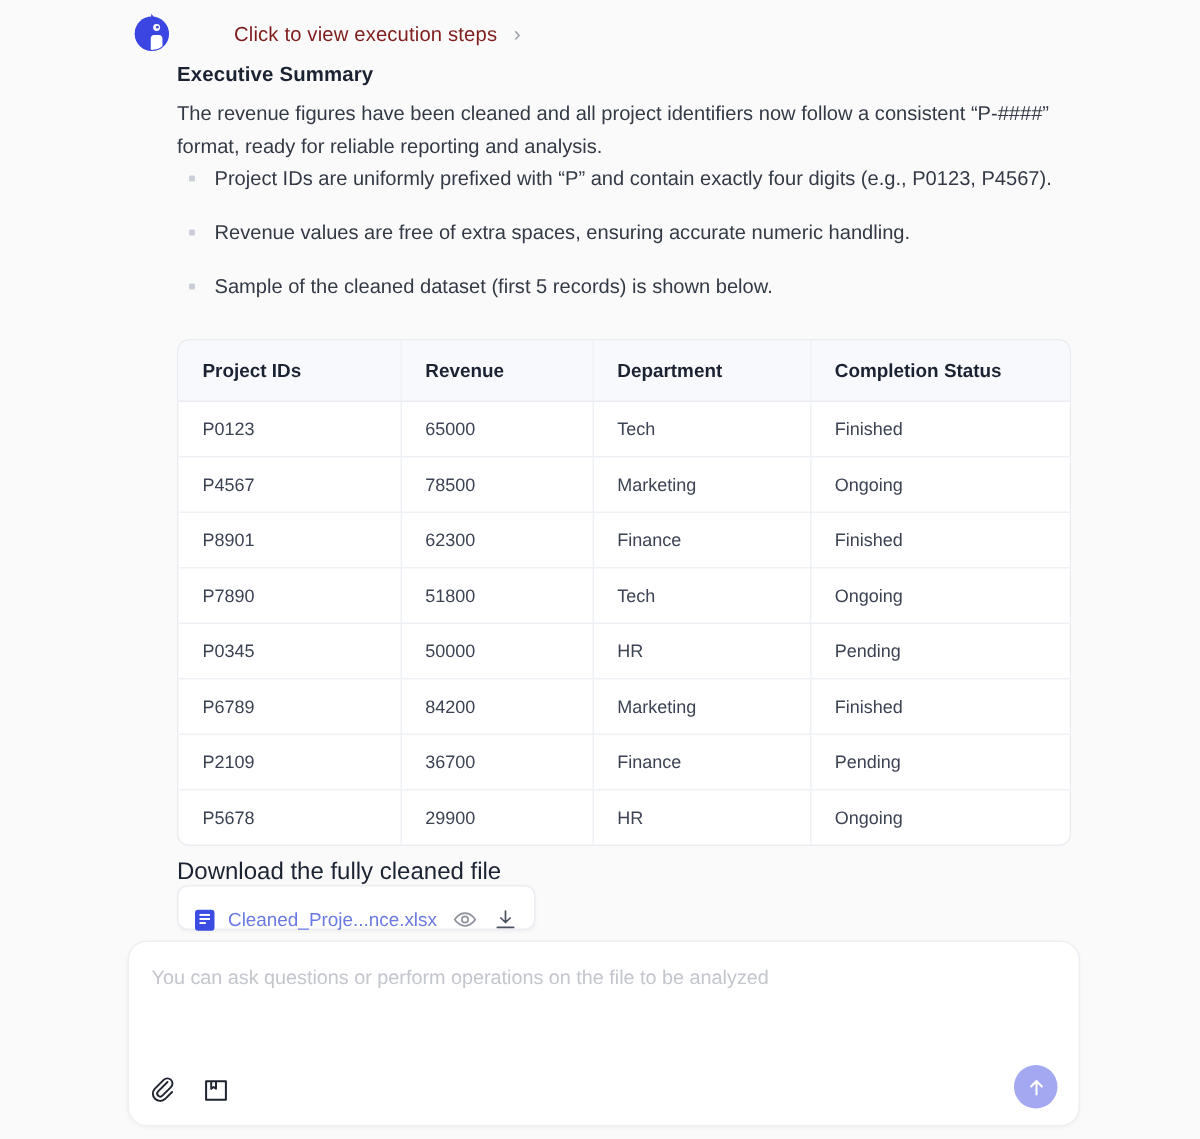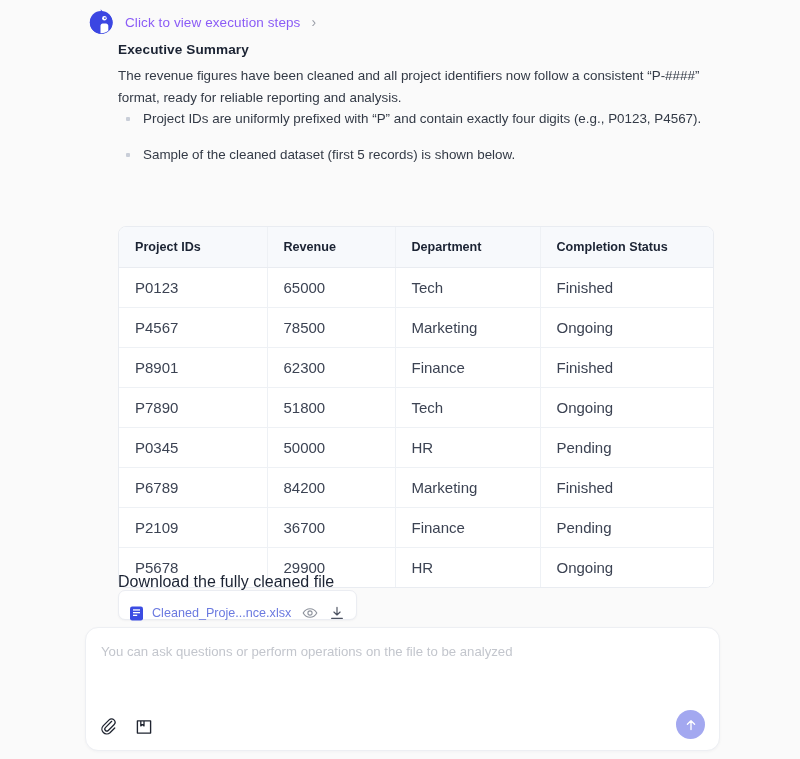--- a/index.html
+++ b/index.html
@@ -28,23 +28,24 @@
     height: 32px;
   }
   .avatar {
     width: 30px;
     height: 30px;
     flex: 0 0 30px;
     position: relative;
   }
   .exec-label {
     font-size: 13.5px;
-    color: #8b5cf6;
+    color: #7f1d1d;
     letter-spacing: .1px;
     white-space: nowrap;
+    margin-left: 31px;
   }
   .chev {
     color: #9a9ea8;
     font-size: 14px;
     line-height: 1;
     margin-left: 2px;
     display: inline-block;
   }
 
   
@@ -120,21 +121,21 @@
     text-align: left;
     font-size: 12.6px;
     font-weight: bold;
     color: #1b2333;
     padding: 13px 0 13px 16px;
     border-bottom: 1px solid #e9ecf1;
     border-right: 1px solid #eef1f5;
   }
   table.data th:last-child { border-right: none; }
   table.data td {
-    font-size: 15px;
+    font-size: 12px;
     color: #3c4353;
     padding: 11px 0 11px 16px;
     border-bottom: 1px solid #eef1f5;
     border-right: 1px solid #eef1f5;
     background: #ffffff;
   }
   table.data td:last-child { border-right: none; }
   table.data tr:last-child td { border-bottom: none; }
   col.c1 { width: 148px; }
   col.c2 { width: 128px; }
@@ -247,20 +248,21 @@
   <span class="exec-label">Click to view execution steps</span>
   <span class="chev">›</span>
 </div>
 
 <div class="msg">
   <h3 class="sec">Executive Summary</h3>
   <p class="para">The revenue figures have been cleaned and all project identifiers now follow a consistent “P-####” format, ready for reliable reporting and analysis.</p>
 
   <ul class="findings">
     <li>Project IDs are uniformly prefixed with “P” and contain exactly four digits (e.g., P0123, P4567).</li>
+    <li>Revenue values are free of extra spaces, ensuring accurate numeric handling.</li>
     <li>Sample of the cleaned dataset (first 5 records) is shown below.</li>
   </ul>
 </div>
 
 <div class="tbl-wrap">
   <table class="data">
     <colgroup>
         <col class="c1">
         <col class="c2">
         <col class="c3">

